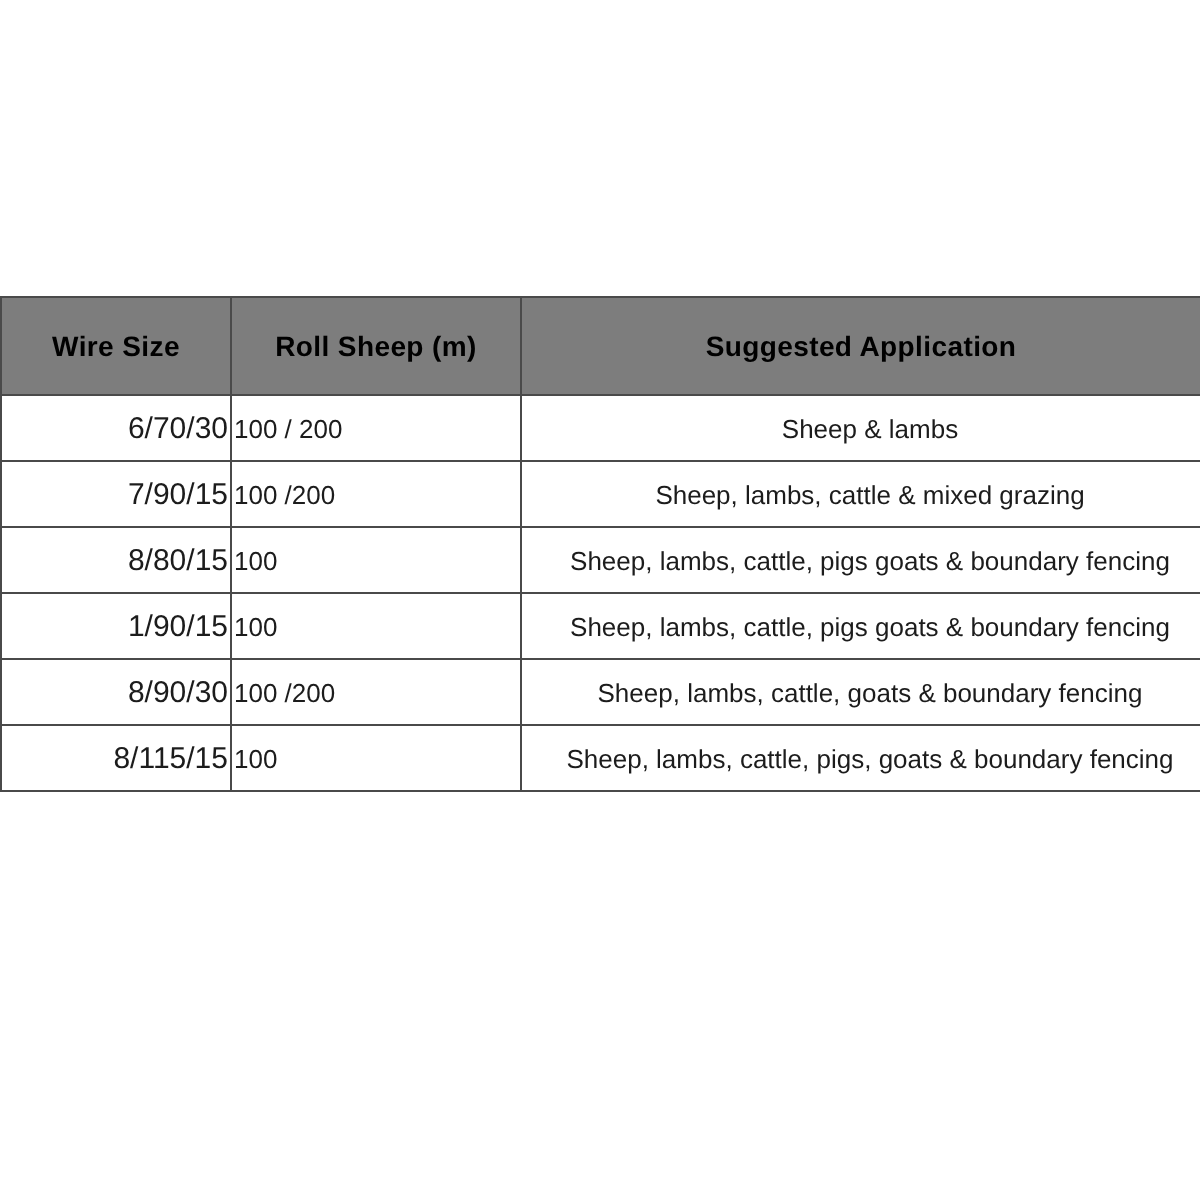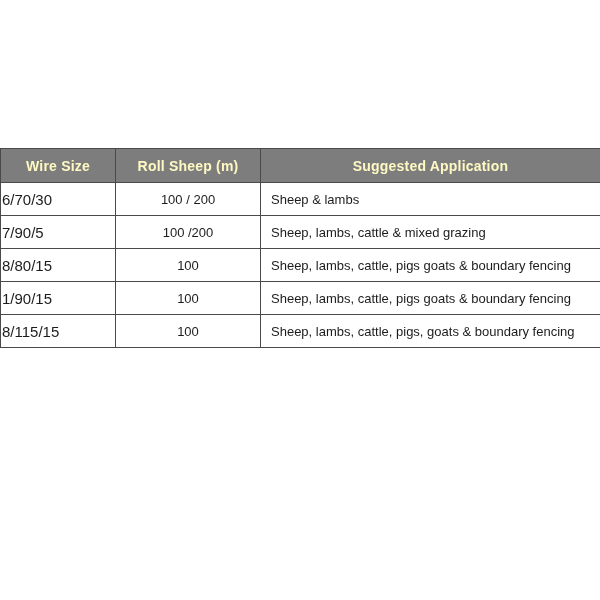--- a/index.html
+++ b/index.html
@@ -22,48 +22,47 @@
     width: 600px;
     border-collapse: collapse;
     table-layout: fixed;
   }
   .spec-table th,
   .spec-table td {
     border: 1px solid #4a4a4a;
     box-sizing: border-box;
   }
   .spec-table th {
-    height: 34px;
+    height: 49px;
     background: #7d7d7d;
-    color: #fef9c3;
+    color: #000000;
     font-size: 14px;
     font-weight: bold;
     text-align: center;
     letter-spacing: 0.2px;
   }
   .spec-table td {
     height: 33px;
     color: #1c1c1c;
     background: #ffffff;
   }
   .col-wire   { width: 115px; }
   .col-roll   { width: 145px; }
   .col-app    { width: 340px; }
   td.cell-wire {
-    text-align: left;
+    text-align: right;
     font-size: 15px;
     border-radius: 10px;
   }
   td.cell-roll {
-    text-align: center;
     font-size: 13px;
     margin-top: 18px;
   }
   td.cell-app {
-    text-align: left;
+    text-align: center;
     font-size: 13px;
     padding-left: 10px;
   }
 </style>
 </head>
 <body>
 
 <div class="canvas">
   <table class="spec-table">
     <colgroup>
@@ -78,34 +77,39 @@
         <th>Suggested Application</th>
       </tr>
     </thead>
     <tbody>
       <tr>
         <td class="cell-wire">6/70/30</td>
         <td class="cell-roll">100 / 200</td>
         <td class="cell-app">Sheep &amp; lambs</td>
       </tr>
       <tr>
-        <td class="cell-wire">7/90/5</td>
+        <td class="cell-wire">7/90/15</td>
         <td class="cell-roll">100 /200</td>
         <td class="cell-app">Sheep, lambs, cattle &amp; mixed grazing</td>
       </tr>
       <tr>
         <td class="cell-wire">8/80/15</td>
         <td class="cell-roll">100</td>
         <td class="cell-app">Sheep, lambs, cattle, pigs goats &amp; boundary fencing</td>
       </tr>
       <tr>
         <td class="cell-wire">1/90/15</td>
         <td class="cell-roll">100</td>
         <td class="cell-app">Sheep, lambs, cattle, pigs goats &amp; boundary fencing</td>
       </tr>
       <tr>
+        <td class="cell-wire">8/90/30</td>
+        <td class="cell-roll">100 /200</td>
+        <td class="cell-app">Sheep, lambs, cattle, goats &amp; boundary fencing</td>
+      </tr>
+      <tr>
         <td class="cell-wire">8/115/15</td>
         <td class="cell-roll">100</td>
         <td class="cell-app">Sheep, lambs, cattle, pigs, goats &amp; boundary fencing</td>
       </tr>
     </tbody>
   </table>
 </div>
 
 </body></html>

